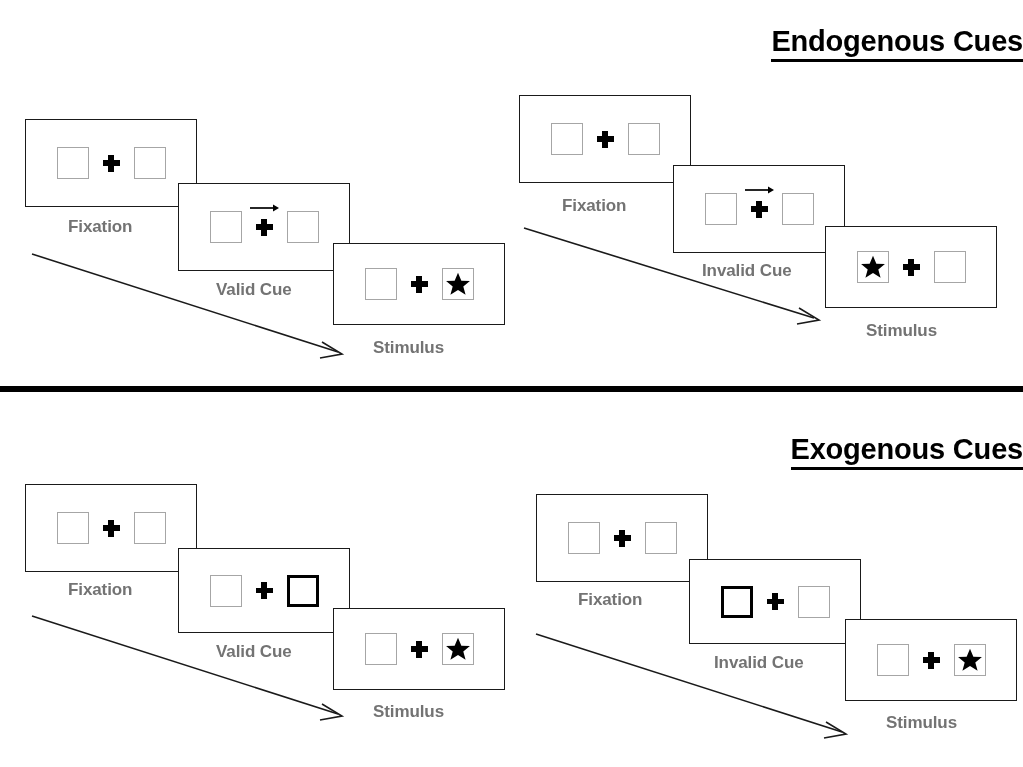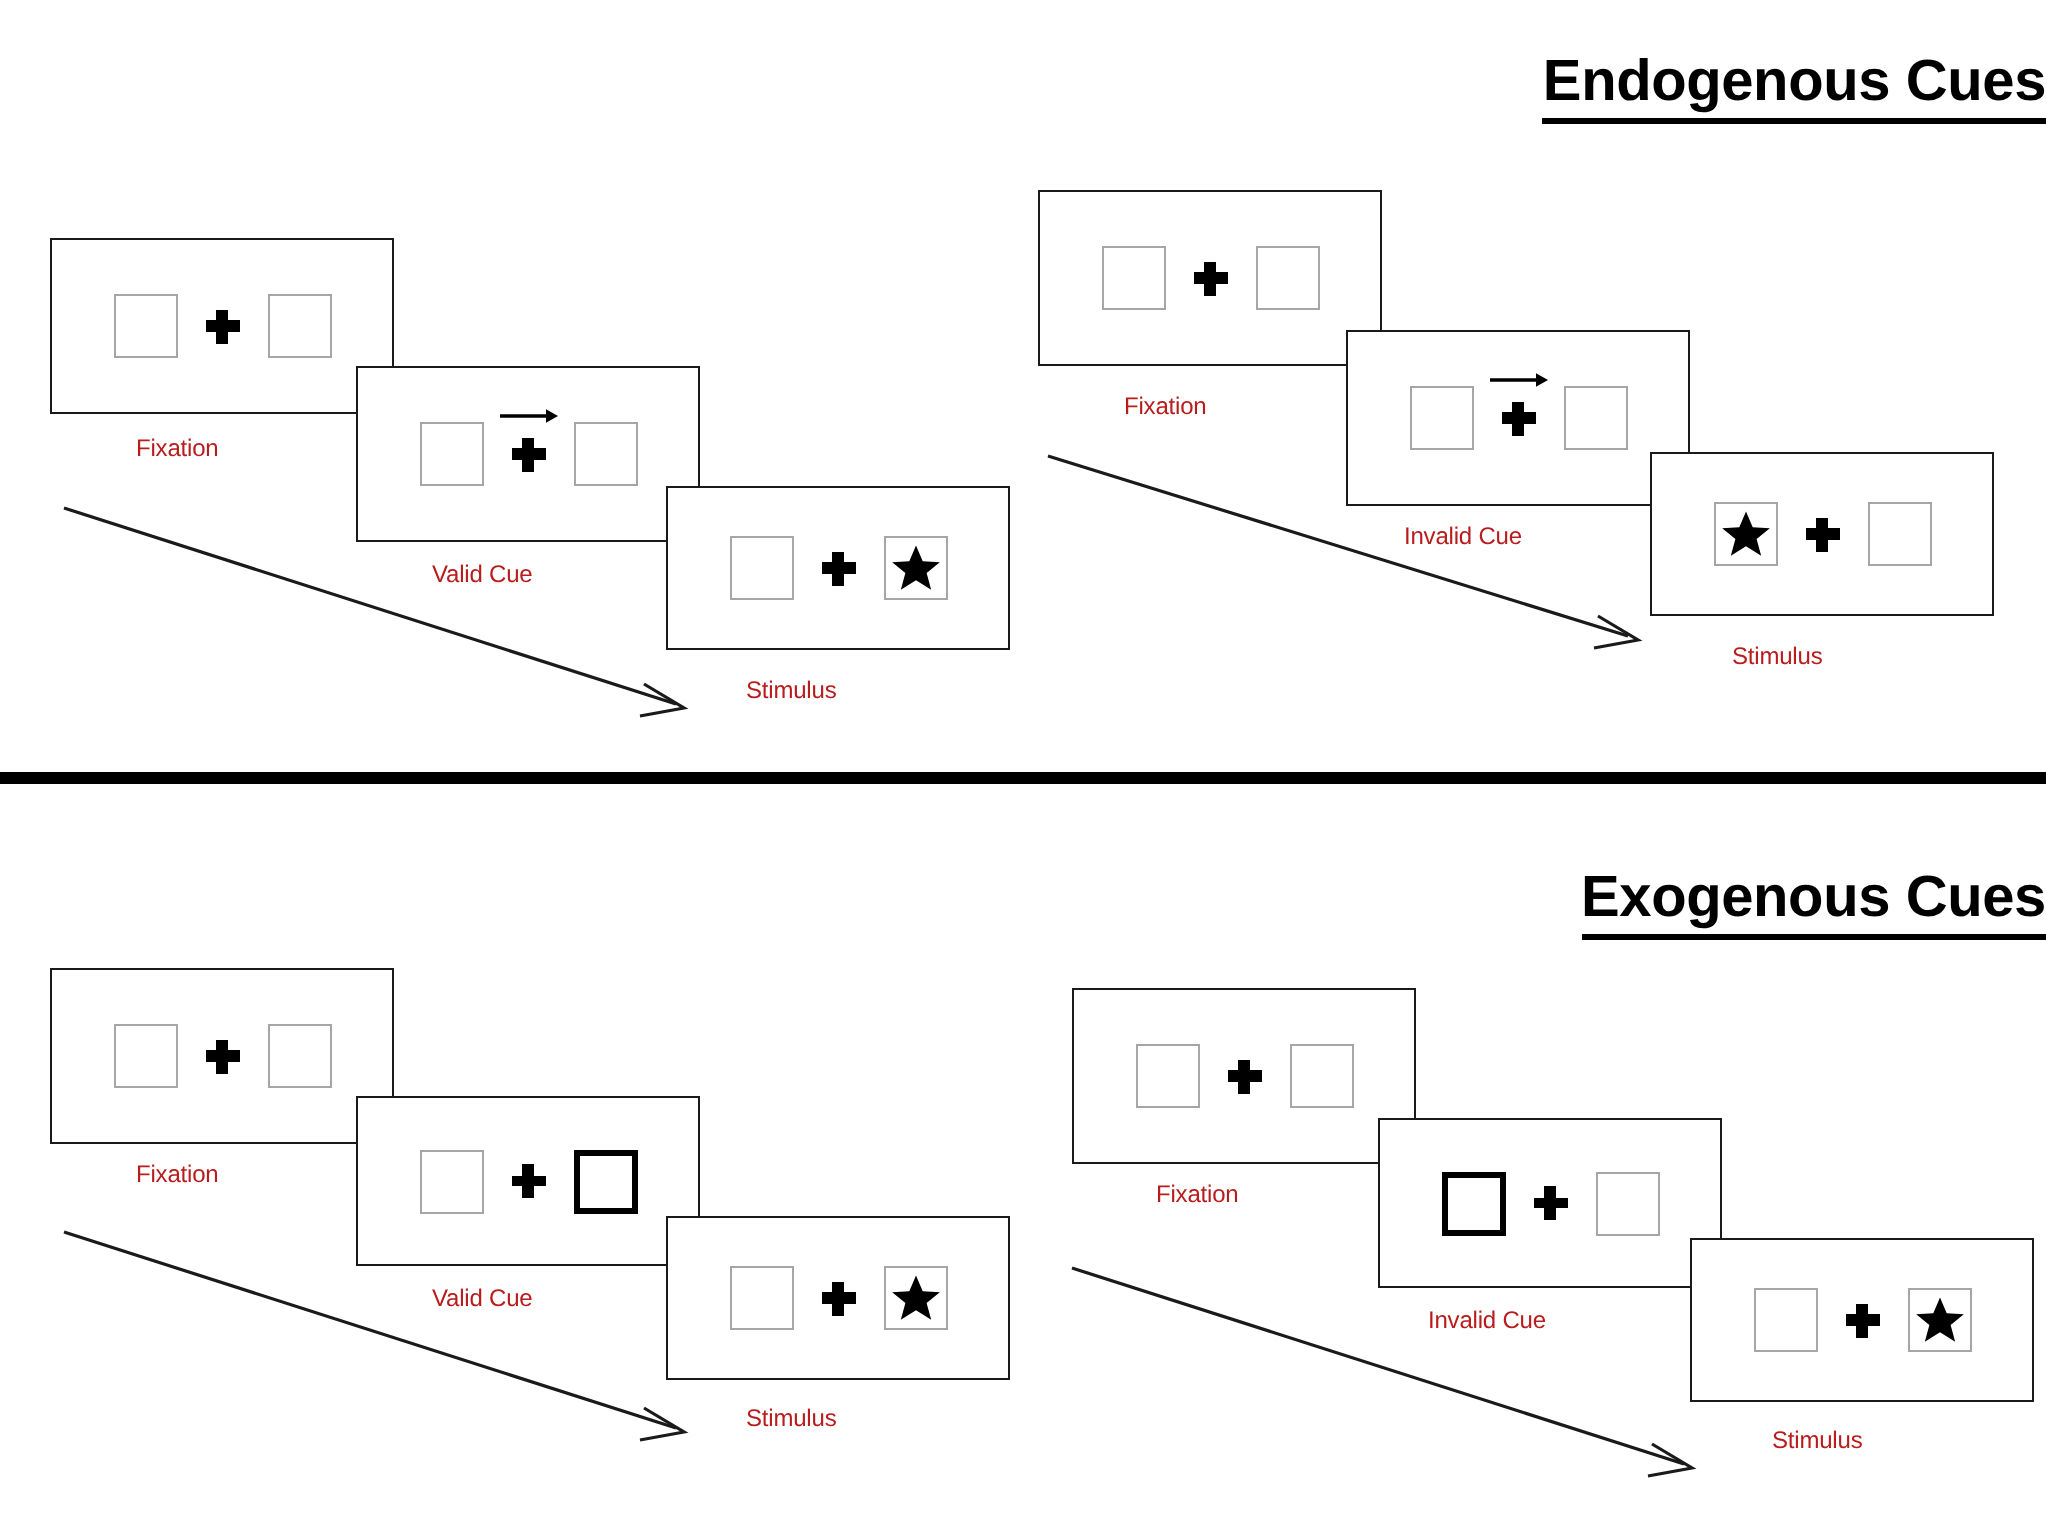--- a/index.html
+++ b/index.html
@@ -96,23 +96,23 @@
     width:30px;height:12px;
     left:50%;
     transform:translateX(-50%);
     top:-17px;
     pointer-events:none;
   }
 
   
   .panel-label{
     position:absolute;
-    font-weight:normal;
-    font-size:12px;
-    color:#b91c1c;
+    font-weight:bold;
+    font-size:17px;
+    color:#737373;
     white-space:nowrap;
     letter-spacing:-0.1px;
   }
 
   
   .seq-arrow{
     position:absolute;
     pointer-events:none;
   }
 </style>

